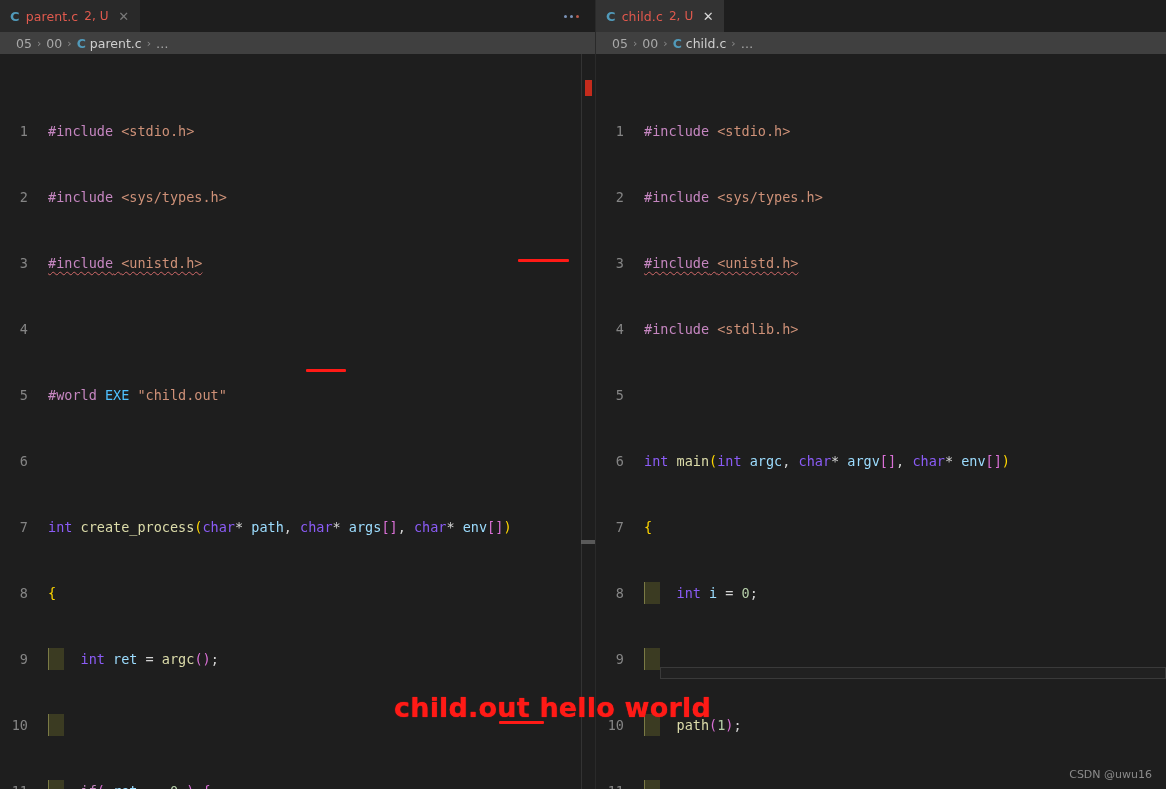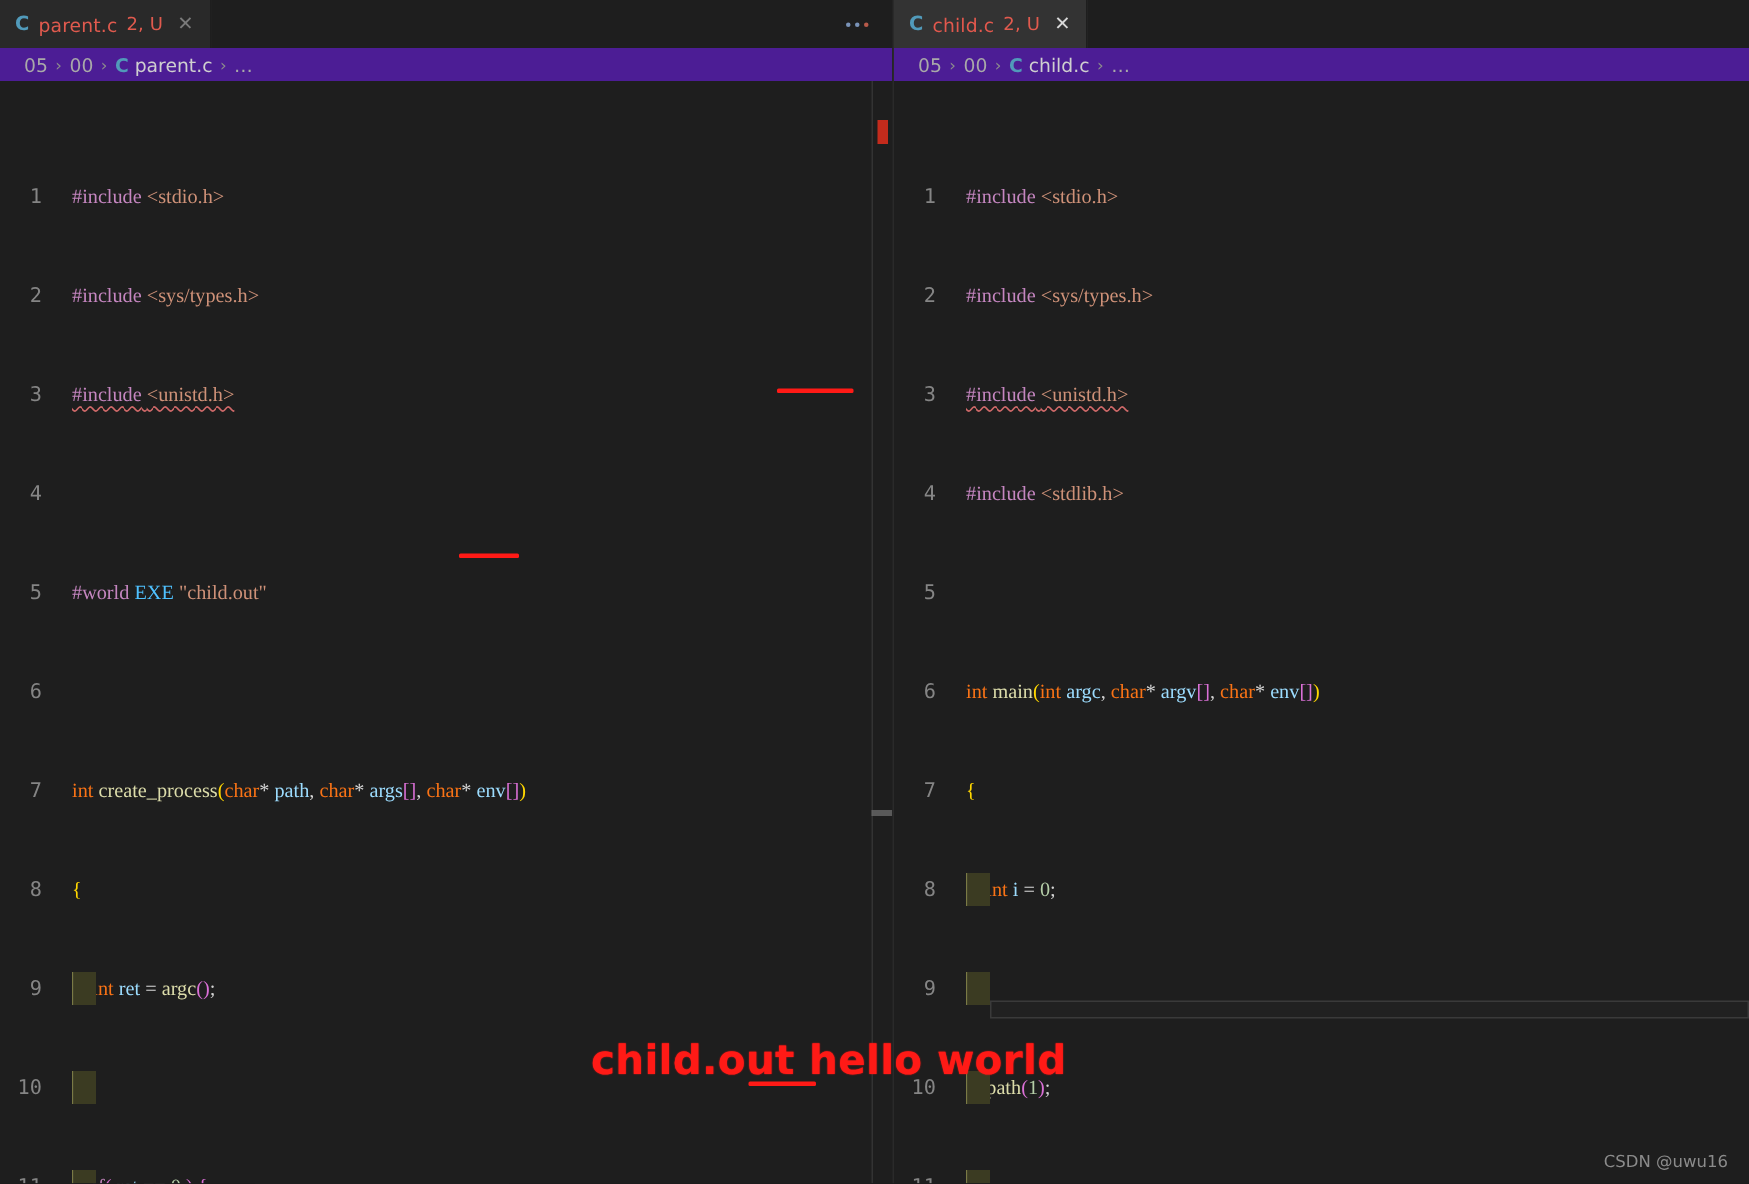--- a/index.html
+++ b/index.html
@@ -50,21 +50,21 @@
   .dots { display: flex; gap: 3px; align-items: center; }
   .dots i { width: 3px; height: 3px; border-radius: 50%; display: block; }
   .dots i:nth-child(1) { background: #7a93b8; }
   .dots i:nth-child(2) { background: #7a93b8; }
   .dots i:nth-child(3) { background: #b85a4a; }
 
   
   .breadcrumb {
     height: 22px; display: flex; align-items: center; gap: 4px;
     padding-left: 16px; font-size: 12.5px; color: #a9a9a9;
-    background: #4c1d95;
+    background: #404040;
   }
   .breadcrumb .sep { color: #8c8c8c; font-size: 11px; padding: 0 1px; }
   .breadcrumb .bc-c { color: #519aba; font-weight: bold; }
   .breadcrumb .bc-file { color: #cfcfcf; }
   .breadcrumb .bc-ellipsis { color: #a9a9a9; letter-spacing: 1px; }
 
   
   .editor {
     position: relative;
     height: 735px;
@@ -77,24 +77,24 @@
     font-size: 13.5px;
     line-height: 22px;
     white-space: pre;
   }
   .row { display: flex; height: 22px; align-items: flex-start; position: relative; }
   .ln {
     width: 48px; min-width: 48px; text-align: right;
     color: #858585; padding-right: 20px;
     font-size: 13.5px; font-family: "DejaVu Sans Mono", monospace;
   }
-  .content { position: relative; padding-left: 0; color: #d4d4d4; flex: 1; font-family: Liberation Serif, serif; }
-
-  
-  .k    { color: #f97316; }  
+  .content { position: relative; padding-left: 0; color: #d4d4d4; flex: 1; }
+
+  
+  .k    { color: #8b5cf6; }  
   .ctl  { color: #c586c0; }  
   .fn   { color: #dcdcaa; }  
   .var  { color: #9cdcfe; }  
   .str  { color: #ce9178; }  
   .num  { color: #b5cea8; }  
   .pp   { color: #c586c0; }  
   .ppinc{ color: #ce9178; }  
   .mac  { color: #4fc1ff; }  
   .p1   { color: #ffd700; }  
   .p2   { color: #da70d6; }  

